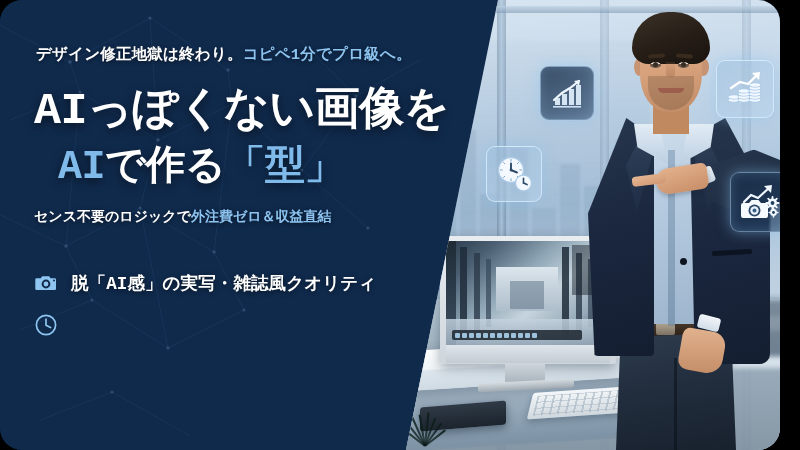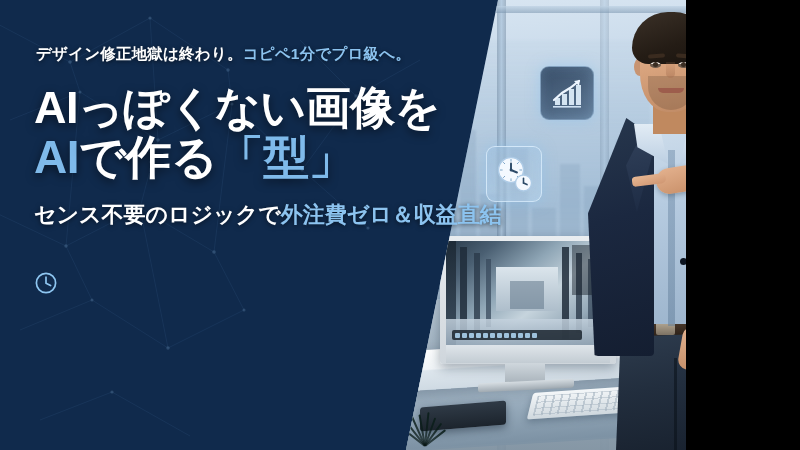--- a/index.html
+++ b/index.html
@@ -1,21 +1,22 @@
 <!DOCTYPE html>
 <html lang="ja"><head>
 <meta charset="utf-8">
 <style>
   html,body{margin:0;padding:0;background:#000;}
   #stage{
     position:relative;
-    width:686px;height:450px;
+    width:780px;height:450px;
     overflow:hidden;
-    font-family:Liberation Sans, sans-serif;
+    font-family:Liberation Mono, monospace;
     background:#0d2344;
+    border-radius:22px;
   }
 
   
   .bg-navy{
     position:absolute;inset:0;
     background:
       radial-gradient(ellipse 70% 60% at 18% 12%, #173761 0%, rgba(23,55,97,0) 62%),
       radial-gradient(ellipse 60% 70% at 8% 88%, #15305a 0%, rgba(21,48,90,0) 60%),
       linear-gradient(160deg,#0c2243 0%,#112c51 45%,#0f2748 70%,#102murky 70%,#11294c 100%);
     background-color:#102a4c;
@@ -259,26 +260,26 @@
     text-shadow:0 1px 4px rgba(0,0,0,.6);white-space:nowrap;
   }
   .eyebrow .hl{color:#8cc3ef;}
 
   .h1{
     position:absolute;left:34px;font-weight:900;color:#ffffff;
     letter-spacing:-.5px;white-space:nowrap;
     text-shadow:0 3px 10px rgba(0,0,0,.55);
   }
   .h1.l1{top:78px;font-size:45px;}
-  .h1.l2{top:127px;font-size:46px;}
+  .h1.l2{top:137px;font-size:40px;margin-left:24px;}
   .h1 .hl{color:#7fbaea;}
 
   .sub{
-    position:absolute;left:34px;top:200px;
-    font-size:22px;font-weight:700;color:#ffffff;white-space:nowrap;
+    position:absolute;left:34px;top:208px;
+    font-size:14px;font-weight:700;color:#ffffff;white-space:nowrap;
     text-shadow:0 1px 5px rgba(0,0,0,.6);
   }
   .sub .hl{color:#8cc3ef;}
 
   .bullets{position:absolute;left:33px;top:262px;width:420px;}
   .bullet{
     display:flex;align-items:center;gap:13px;height:42px;
   }
   .bullet .bi{
     width:25px;height:25px;flex:0 0 25px;
@@ -557,20 +558,31 @@
   <div class="h1 l2">
     <span class="hl">AI</span><span>で作る</span><span class="hl">「型」</span>
   </div>
 
   <div class="sub">
     <span>センス不要のロジックで</span><span class="hl">外注費ゼロ＆収益直結</span>
   </div>
 
   <div class="bullets">
 
+    <div class="bullet">
+      <span class="bi">
+        <svg width="24" height="24" viewBox="0 0 24 24" fill="currentColor">
+          <path d="M2.6 7.3h4.1l1.5-2.1h6.9l1.5 2.1h4.1a1.3 1.3 0 0 1 1.3 1.3v9.1a1.3 1.3 0 0 1-1.3 1.3H2.6a1.3 1.3 0 0 1-1.3-1.3V8.6a1.3 1.3 0 0 1 1.3-1.3z"></path>
+          <circle cx="12" cy="13" r="4.4" fill="#12294c"></circle>
+          <circle cx="12" cy="13" r="2.4" fill="currentColor"></circle>
+          <circle cx="20" cy="9.4" r="1" fill="#12294c"></circle>
+        </svg>
+      </span>
+      <span class="bt">脱「AI感」の実写・雑誌風クオリティ</span>
+    </div>
 
 
     <div class="bullet">
       <span class="bi">
         <svg width="24" height="24" viewBox="0 0 24 24" fill="none" stroke="currentColor" stroke-width="1.7">
           <circle cx="12" cy="12" r="9.6"></circle>
           <polyline points="12,6.2 12,12.2 16.6,14.6" stroke-linecap="round" stroke-linejoin="round"></polyline>
         </svg>
       </span>
     </div>

